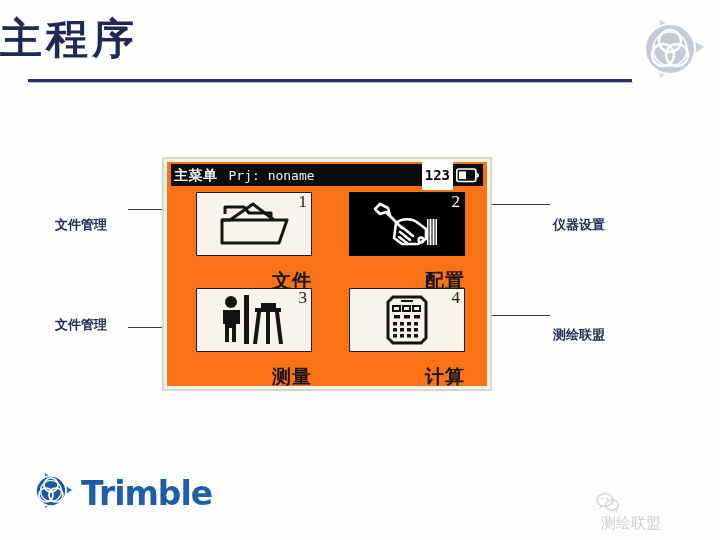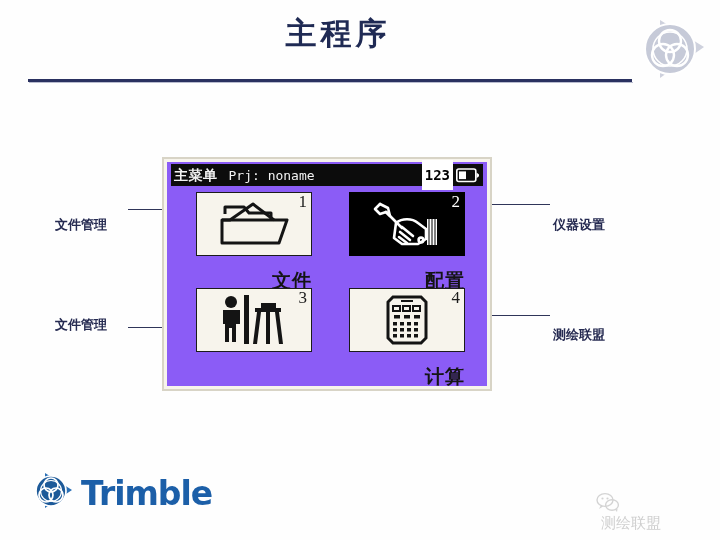--- a/index.html
+++ b/index.html
@@ -12,26 +12,25 @@
     height: 540px;
     position: relative;
     overflow: hidden;
     font-family: "Liberation Sans", "DejaVu Sans", sans-serif;
     background: #fefefe;
   }
 
   
   #slide-title {
     position: absolute;
-    left: 18px;
+    left: 0;
     top: 18px;
     width: 640px;
-    text-align: center;
     font-family: "Liberation Serif", "DejaVu Serif", serif;
-    font-size: 31px;
+    font-size: 42px;
     font-weight: 700;
     letter-spacing: 4px;
     color: #1f2a54;
     line-height: 1;
   }
   #title-rule {
     position: absolute;
     left: 28px;
     top: 79px;
     width: 604px;
@@ -65,21 +64,21 @@
     height: 234px;
     background: #f7f4ec;
     border: 2px solid #d8d4c6;
     box-sizing: border-box;
     padding: 3px;
   }
   #lcd-inner {
     position: relative;
     width: 100%;
     height: 100%;
-    background: #8b5cf6;
+    background: #f97316;
   }
 
   
   #lcd-statusbar {
     position: absolute;
     left: 4px;
     top: 2px;
     right: 4px;
     height: 22px;
     background: #0c0c0c;
@@ -348,20 +347,21 @@
                 <rect x="31" y="1" width="5" height="49"></rect>
                 <rect x="42" y="14" width="26" height="4"></rect>
                 <rect x="48" y="9" width="15" height="6"></rect>
                 <path d="M44 18 L48 18 L44 50 L40 50 Z"></path>
                 <path d="M53 18 L57 18 L57 50 L53 50 Z"></path>
                 <path d="M62 18 L66 18 L70 50 L66 50 Z"></path>
               </g>
             </svg>
           </span>
         </div>
+        <div class="menu-label">测量</div>
       </div>
 
       <div class="menu-cell c1 r1">
         <div class="menu-box">
           <span class="menu-index">4</span>
           <span class="menu-glyph">
             <svg width="46" height="54" viewBox="0 0 46 54">
               <path d="M9 4 L37 4 L42 9 L42 45 L37 50 L9 50 L4 45 L4 9 Z" fill="none" stroke="#141414" stroke-width="3"></path>
               <rect x="17" y="7" width="12" height="2" fill="#141414"></rect>
               <g fill="none" stroke="#141414" stroke-width="2">

